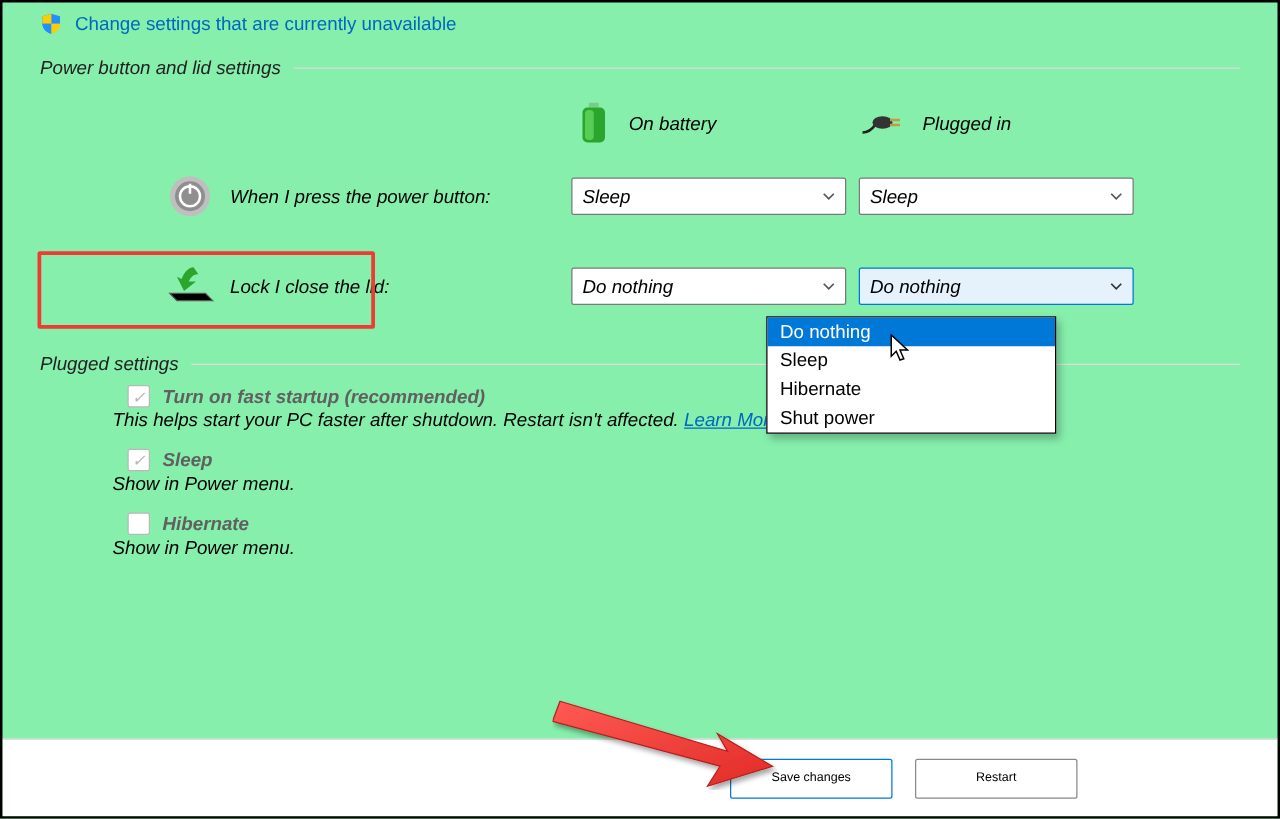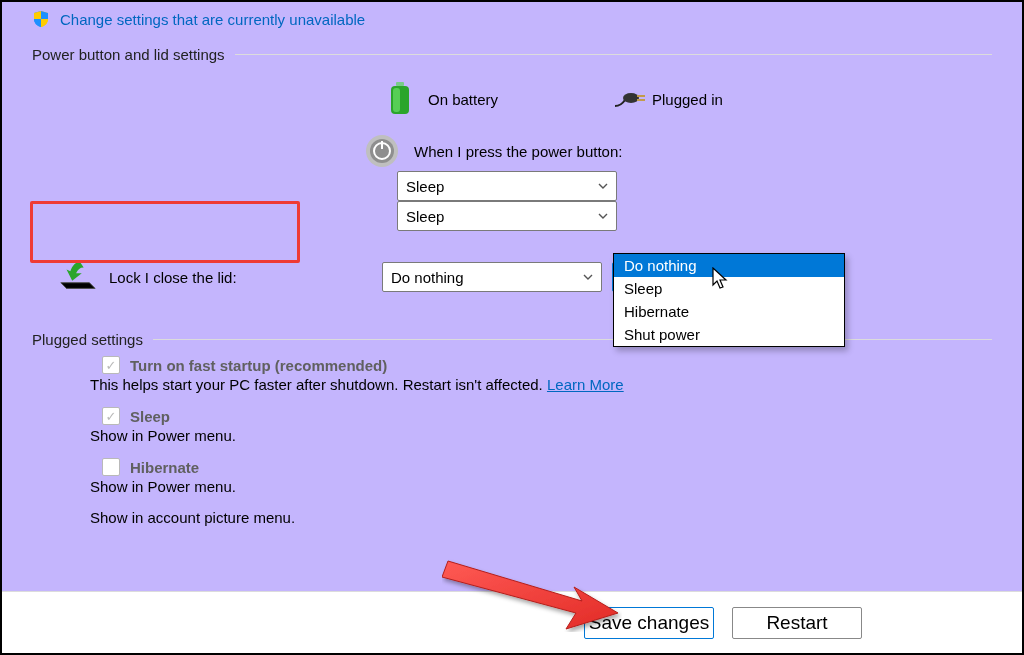--- a/index.html
+++ b/index.html
@@ -8,21 +8,21 @@
     font-family: "Segoe UI", Arial, sans-serif;
     font-size: 15px;
     color: #000;
     background: #fff;
   }
   .frame {
     position: relative;
     width: 1024px;
     height: 655px;
     border: 2px solid #000;
-    background: #c4b5fd;
+    background: #86efac;
     overflow: hidden;
   }
 
   
   .admin-row {
     display: flex;
     align-items: center;
     gap: 10px;
     padding: 8px 30px 4px 30px;
   }
@@ -30,20 +30,21 @@
     width: 18px; height: 18px;
     display: inline-block;
     position: relative;
   }
   .shield svg { width: 18px; height: 18px; }
   .admin-link { color: #0067c0; }
 
   
   .group {
     margin: 14px 30px 0 30px;
+    font-style: italic;
   }
   .group-header {
     display: flex;
     align-items: center;
     gap: 10px;
     color: #222;
   }
   .group-header .line {
     flex: 1;
     height: 1px;
@@ -52,30 +53,31 @@
 
   
   .grid {
     position: relative;
     margin-top: 10px;
   }
   .row {
     display: flex;
     align-items: center;
     min-height: 52px;
+    justify-content: center;
   }
   .col-label {
     display: flex;
     align-items: center;
     gap: 12px;
     width: 350px;
     padding-left: 25px;
   }
   .col-battery { width: 230px; display:flex; align-items:center; gap:10px;}
-  .col-plugged { width: 230px; display:flex; align-items:center; gap:4px;}
+  .col-plugged { width: 230px; display:flex; align-items:center; gap:15px;}
 
   .icon-power, .icon-lid {
     width: 40px; height: 40px; flex: none;
     display:flex; align-items:center; justify-content:center;
   }
   .icon-power svg, .icon-lid svg, .icon-battery svg, .icon-plug svg { display:block; }
   .icon-battery, .icon-plug { width:36px; height:36px; flex:none; display:flex; align-items:center; justify-content:center;}
 
   
   .dropdown {
@@ -154,21 +156,21 @@
     padding-right:160px;
     background:#fff;
   }
   .btn {
     min-width:130px;
     height:32px;
     border:1px solid #888;
     border-radius:2px;
     background:#fff;
     display:flex; align-items:center; justify-content:center;
-    font-size:19px;
+    font-size:10px;
   }
   .btn.primary { border-color:#0078d7; }
 
   
   .cursor {
     position:absolute;
     width:18px; height:24px;
     z-index:10;
   }
   .cursor svg { width:18px; height:24px; }
@@ -224,21 +226,21 @@
               <path d="M2 18 Q8 18 12 12" stroke="#222" stroke-width="2" fill="none"></path>
               <ellipse cx="18" cy="10" rx="8" ry="5" fill="#333"></ellipse>
               <rect x="24" y="7" width="8" height="2" fill="#c29b4a"></rect>
               <rect x="24" y="11" width="8" height="2" fill="#c29b4a"></rect>
             </svg>
           </span>
           <span>Plugged in</span>
         </div>
       </div>
 
-      <div class="row" style="margin-top:6px;flex-direction:column;">
+      <div class="row" style="margin-top:6px;">
         <div class="col-label">
           <span class="icon-power">
             <svg width="38" height="38" viewBox="0 0 38 38">
               <circle cx="19" cy="19" r="16" fill="#bfbfbf"></circle>
               <circle cx="19" cy="19" r="12" fill="#8f8f8f"></circle>
               <circle cx="19" cy="19" r="8" fill="none" stroke="#fff" stroke-width="2"></circle>
               <rect x="18" y="9" width="2" height="8" fill="#fff"></rect>
             </svg>
           </span>
           <span>When I press the power button:</span>
@@ -345,21 +347,20 @@
 
       <div class="sitem">
         <div class="top">
           <span class="chk unchecked"></span>
           <span class="title">Hibernate</span>
         </div>
         <div class="desc">Show in Power menu.</div>
       </div>
 
       <div class="sitem">
-        <div class="desc">Show in account picture menu.</div>
       </div>
     </div>
   </div>
 
   <div class="arrow-annot" style="left:440px; top:555px;">
     <svg width="180" height="75" viewBox="0 0 180 75">
       <defs>
         <linearGradient id="ga" x1="0" y1="0" x2="1" y2="1">
           <stop offset="0" stop-color="#ff5a55"></stop>
           <stop offset="1" stop-color="#e22b26"></stop>

